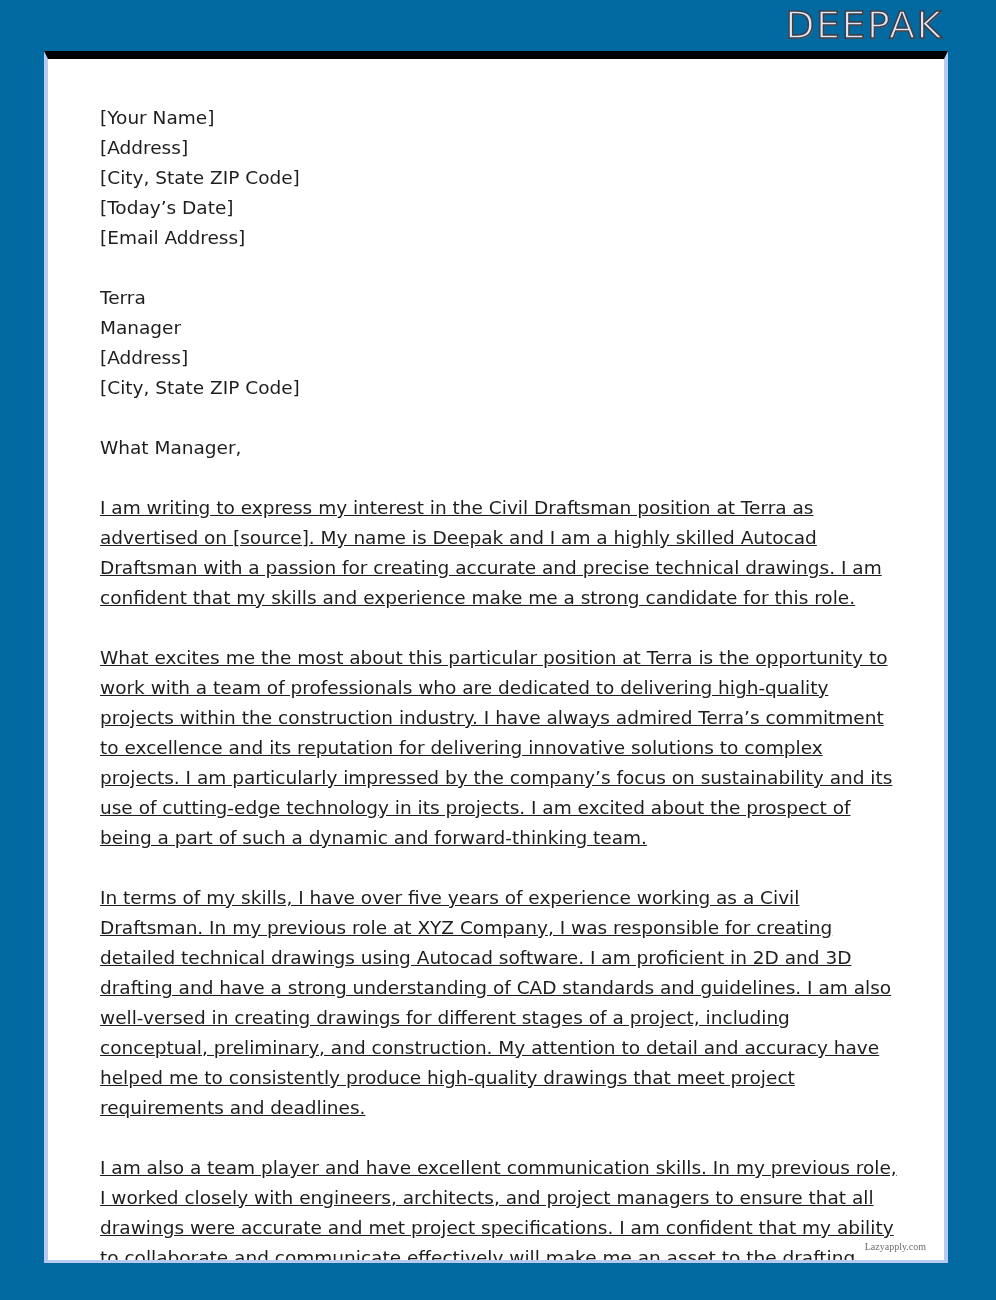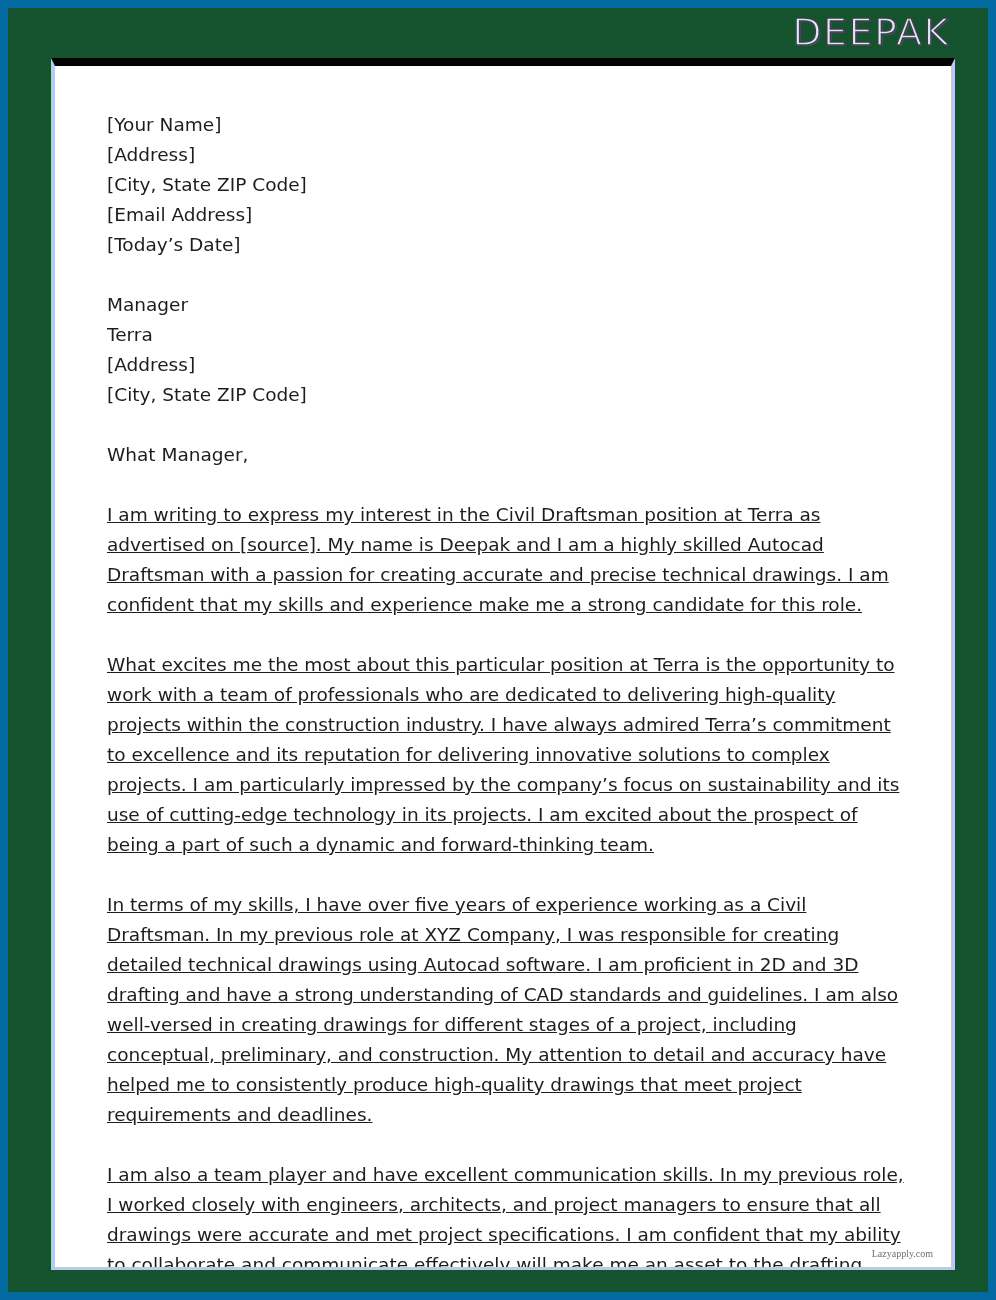--- a/index.html
+++ b/index.html
@@ -16,22 +16,22 @@
   }
 
   
   .page {
     position: absolute;
     left: 0;
     top: 0;
     width: 996px;
     height: 1300px;
     box-sizing: border-box;
-    border: 8px solid #0369a1;
-    background: #14532d;
+    border: 1px solid #0369a1;
+    background: #0369a1;
     overflow: hidden;
   }
 
   
   .header-band {
     position: absolute;
     left: 0;
     top: 0;
     width: 988px;
     height: 48px;
@@ -126,27 +126,27 @@
   </div>
 
   <div class="letter-card">
 
     <div class="letter-body">
 
       <div class="addr-block">
         <span class="addr-line">[Your Name]</span>
         <span class="addr-line">[Address]</span>
         <span class="addr-line">[City, State ZIP Code]</span>
+        <span class="addr-line">[Today’s Date]</span>
         <span class="addr-line">[Email Address]</span>
-        <span class="addr-line">[Today’s Date]</span>
       </div>
 
       <div class="addr-block">
+        <span class="addr-line">Terra</span>
         <span class="addr-line">Manager</span>
-        <span class="addr-line">Terra</span>
         <span class="addr-line">[Address]</span>
         <span class="addr-line">[City, State ZIP Code]</span>
       </div>
 
       <p class="salutation">What Manager,</p>
 
       <p class="para">I am writing to express my interest in the Civil Draftsman position at Terra as advertised on [source]. My name is Deepak and I am a highly skilled Autocad Draftsman with a passion for creating accurate and precise technical drawings. I am confident that my skills and experience make me a strong candidate for this role.</p>
       <p class="para">What excites me the most about this particular position at Terra is the opportunity to work with a team of professionals who are dedicated to delivering high-quality projects within the construction industry. I have always admired Terra’s commitment to excellence and its reputation for delivering innovative solutions to complex projects. I am particularly impressed by the company’s focus on sustainability and its use of cutting-edge technology in its projects. I am excited about the prospect of being a part of such a dynamic and forward-thinking team.</p>
       <p class="para">In terms of my skills, I have over five years of experience working as a Civil Draftsman. In my previous role at XYZ Company, I was responsible for creating detailed technical drawings using Autocad software. I am proficient in 2D and 3D drafting and have a strong understanding of CAD standards and guidelines. I am also well-versed in creating drawings for different stages of a project, including conceptual, preliminary, and construction. My attention to detail and accuracy have helped me to consistently produce high-quality drawings that meet project requirements and deadlines.</p>
       <p class="para">I am also a team player and have excellent communication skills. In my previous role, I worked closely with engineers, architects, and project managers to ensure that all drawings were accurate and met project specifications. I am confident that my ability to collaborate and communicate effectively will make me an asset to the drafting team at Terra.</p>

